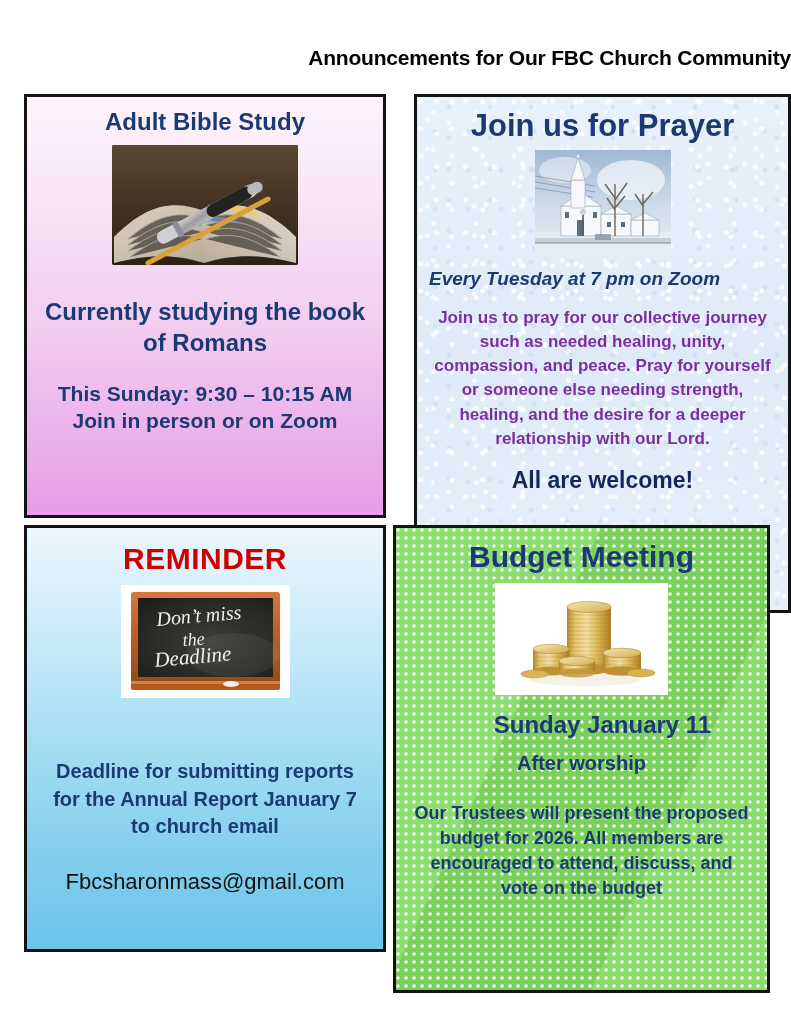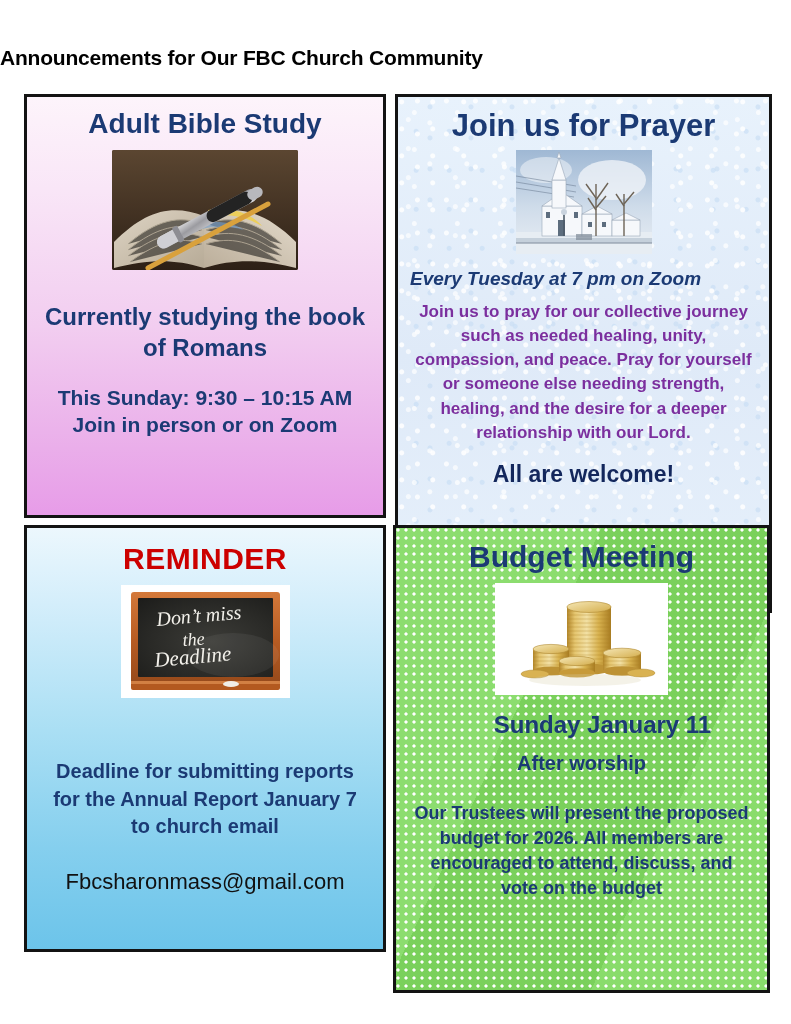--- a/index.html
+++ b/index.html
@@ -15,21 +15,21 @@
     overflow: hidden;
     font-family: "Liberation Sans", sans-serif;
   }
 
   
   .page-title {
     position: absolute;
     top: 46px;
     left: 0;
     width: 791px;
-    text-align: left;
+    text-align: right;
     font-size: 21px;
     font-weight: bold;
     color: #000000;
     letter-spacing: -0.2px;
   }
 
   
   .grid {
     position: absolute;
     left: 24px;
@@ -37,21 +37,21 @@
     width: 746px;
     height: 858px;
   }
   .panel {
     position: absolute;
     border: 3px solid #131313;
     box-sizing: border-box;
     overflow: hidden;
   }
   .panel-tl { left: 0px;   top: 0px;   width: 362px; height: 424px; }
-  .panel-tr { left: 371px; top: 0px;   width: 377px; height: 519px; }
+  .panel-tr { left: 390px; top: 0px;   width: 377px; height: 519px; }
   .panel-bl { left: 0px;   top: 431px; width: 362px; height: 427px; }
   .panel-br { left: 369px; top: 431px; width: 377px; height: 468px; }
 
   
   .bg-pink {
     background: linear-gradient(to bottom, #fdf4fb 0%, #f9e6f7 22%, #f2cdf0 55%, #eaaeea 84%, #e79ce8 100%);
   }
   .bg-bluetex {
     background-color: #e2eefa;
     background-image:
@@ -76,21 +76,21 @@
     background-size: 8px 8px, 100% 100%;
   }
 
   
   .hd {
     text-align: center;
     font-weight: bold;
     color: #1b3a74;
     line-height: 1.1;
   }
-  .hd-bible   { font-size: 28px; margin-top: 12px; }
+  .hd-bible   { font-size: 24px; margin-top: 12px; }
   .hd-prayer  { font-size: 31px; margin-top: 12px; }
   .hd-budget  { font-size: 30px; margin-top: 12px; }
   .hd-reminder {
     text-align: center;
     font-size: 30px;
     font-weight: bold;
     color: #cc0000;
     margin-top: 14px;
     letter-spacing: 0.5px;
   }
@@ -144,21 +144,21 @@
   .txt-bible-sub  { font-size: 21px; line-height: 1.28; margin-top: 22px; padding: 0 8px; }
 
   .txt-prayer-when {
     font-size: 19px;
     font-weight: bold;
     font-style: italic;
     color: #1b3a74;
     margin-top: 14px;
     padding: 0 12px;
   }
-  .txt-prayer-body { font-size: 17px; line-height: 1.42; margin-top: 10px; padding: 0 16px; }
+  .txt-prayer-body { font-size: 17px; line-height: 1.42; margin-top: 16px; padding: 0 16px; }
   .txt-prayer-welcome {
     text-align: center;
     font-size: 23px;
     font-weight: bold;
     color: #13275c;
     margin-top: 16px;
   }
 
   .txt-reminder-body { font-size: 20px; line-height: 1.38; margin-top: 60px; padding: 0 14px; }
   .txt-reminder-email {

